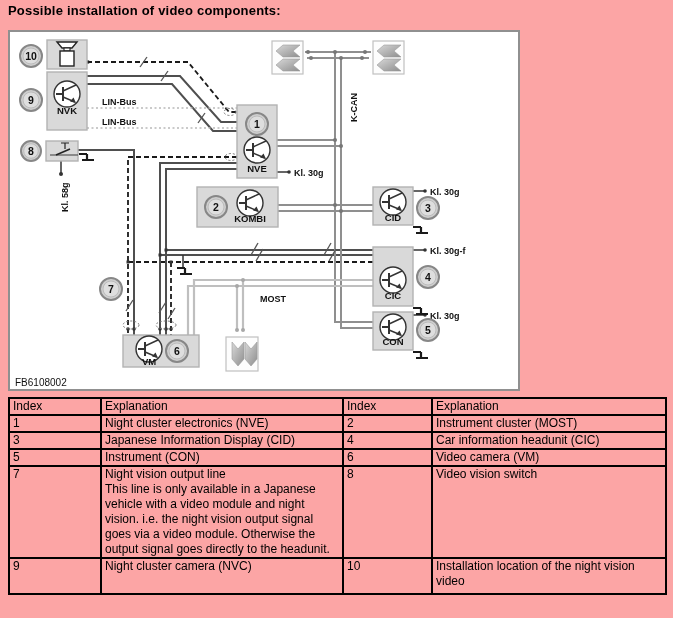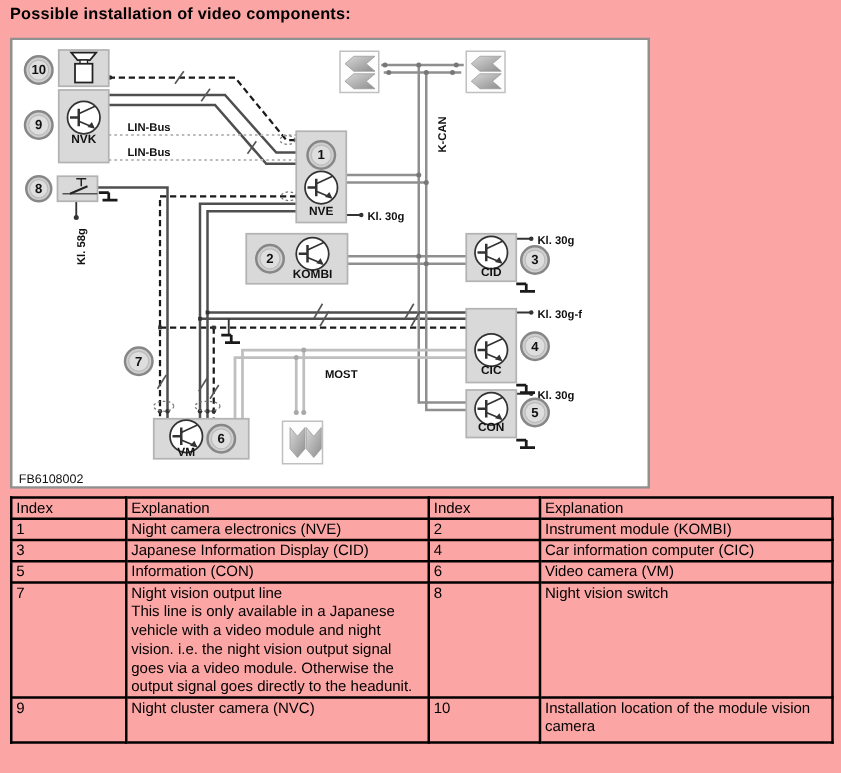--- a/index.html
+++ b/index.html
@@ -275,45 +275,45 @@
       </colgroup>
     <tbody>
         <tr class="hrow">
       <td>Index</td>
       <td>Explanation</td>
       <td>Index</td>
       <td>Explanation</td>
     </tr>
     <tr class="r1">
       <td>1</td>
-      <td class="expl">Night camera electronics (NVE)</td>
+      <td class="expl">Night cluster electronics (NVE)</td>
       <td>2</td>
-      <td class="expl">Instrument module (KOMBI)</td>
+      <td class="expl">Instrument cluster (MOST)</td>
     </tr>
     <tr class="r1">
       <td>3</td>
       <td class="expl">Japanese Information Display (CID)</td>
       <td>4</td>
-      <td class="expl">Car information computer (CIC)</td>
+      <td class="expl">Car information headunit (CIC)</td>
     </tr>
     <tr class="r1">
       <td>5</td>
-      <td class="expl">Information (CON)</td>
+      <td class="expl">Instrument (CON)</td>
       <td>6</td>
       <td class="expl">Video camera (VM)</td>
     </tr>
     <tr>
       <td>7</td>
       <td class="expl">Night vision output line
 This line is only available in a Japanese vehicle with a video module and night vision. i.e. the night vision output signal goes via a video module. Otherwise the output signal goes directly to the headunit.</td>
       <td>8</td>
-      <td class="expl">Night vision switch</td>
+      <td class="expl">Video vision switch</td>
     </tr>
     <tr class="rlast">
       <td>9</td>
       <td class="expl">Night cluster camera (NVC)</td>
       <td>10</td>
-      <td class="expl">Installation location of the module vision camera</td>
+      <td class="expl">Installation location of the night vision video</td>
     </tr>
   </tbody>
     </table>
 
 </div>
 
 </body></html>

